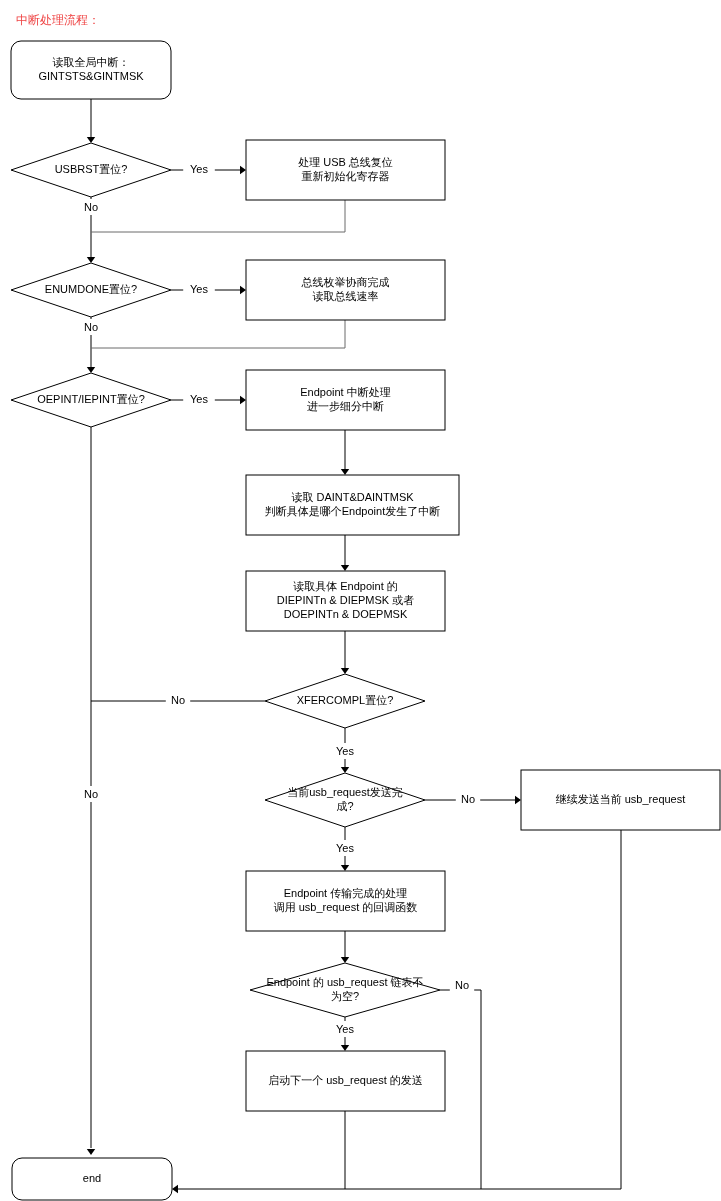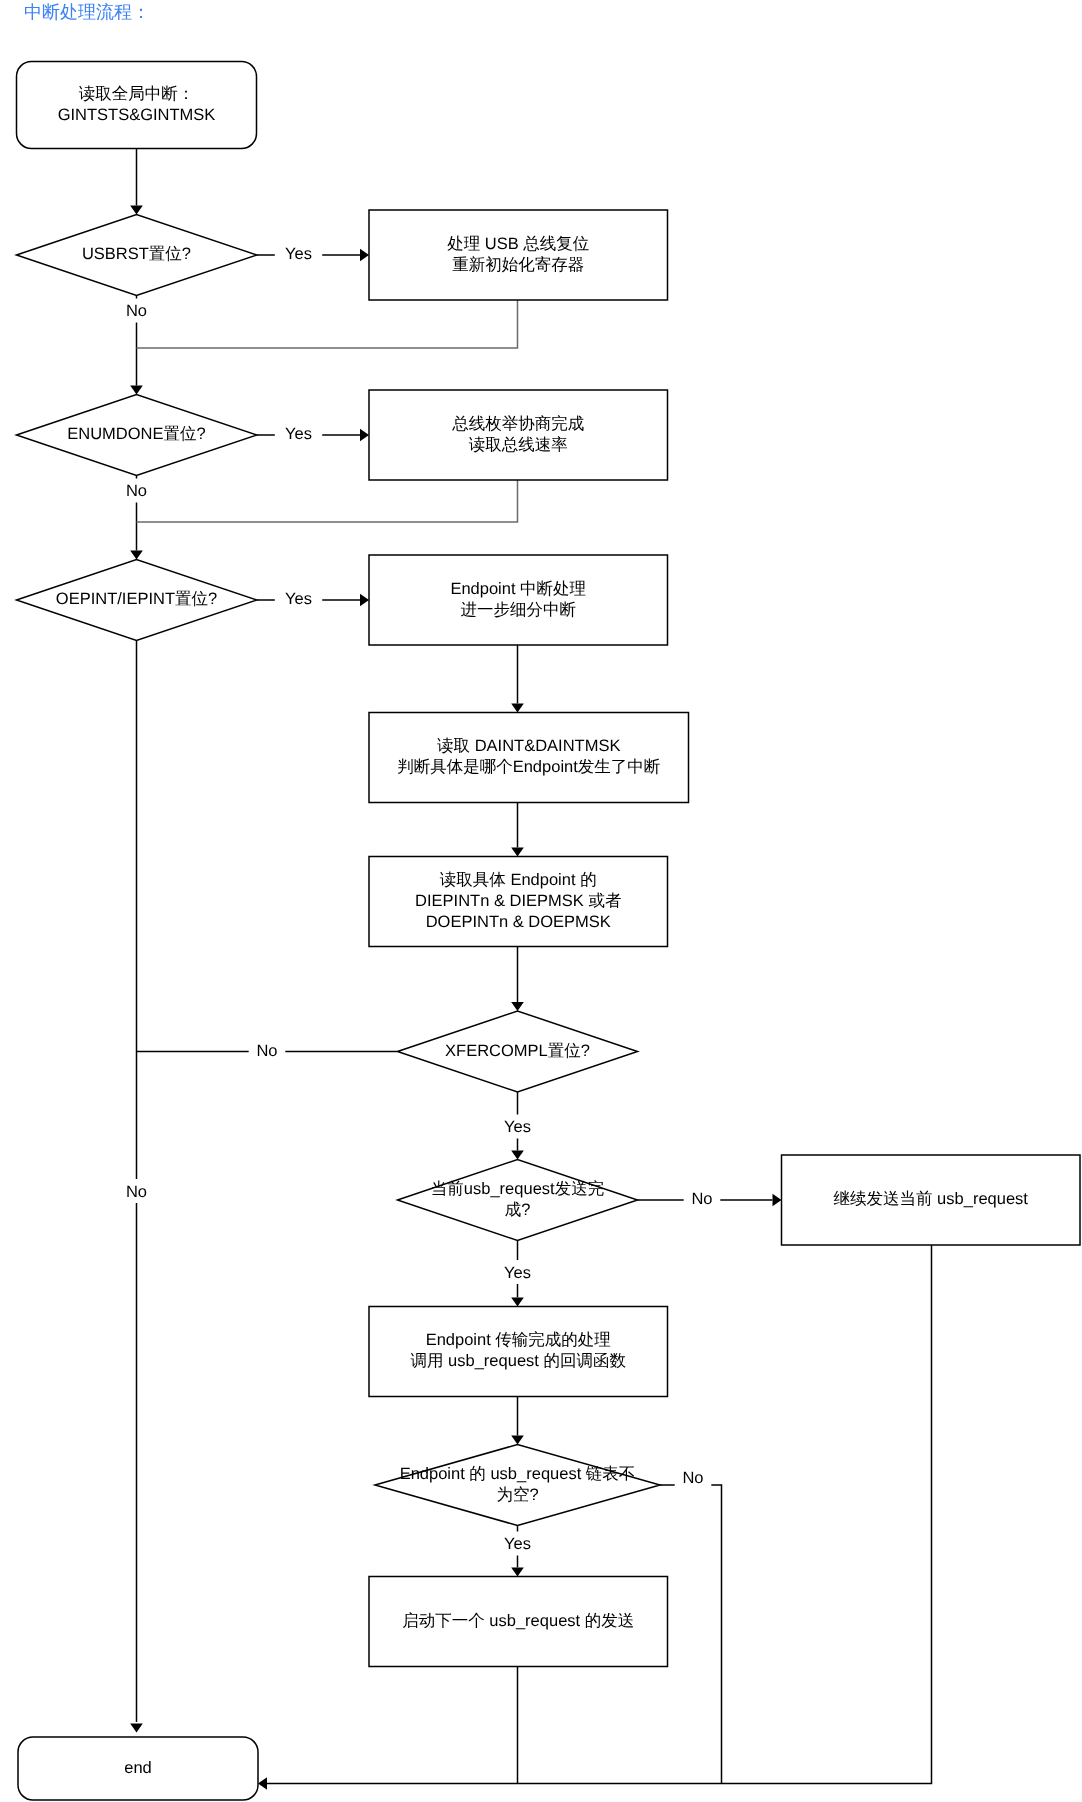--- a/index.html
+++ b/index.html
@@ -17,24 +17,24 @@
     position: relative;
   }
   #flow-root {
     position: relative;
     width: 721px;
     height: 1201px;
   }
   .page-title {
     position: absolute;
     left: 16px;
-    top: 1px;
+    top: 13px;
     font-size: 12px;
     line-height: 14px;
-    color: #3b82f6;
+    color: #ef4444;
     white-space: nowrap;
   }
   svg.flow-canvas {
     position: absolute;
     left: 0;
     top: 0;
     width: 721px;
     height: 1201px;
   }
   .node-shape {

